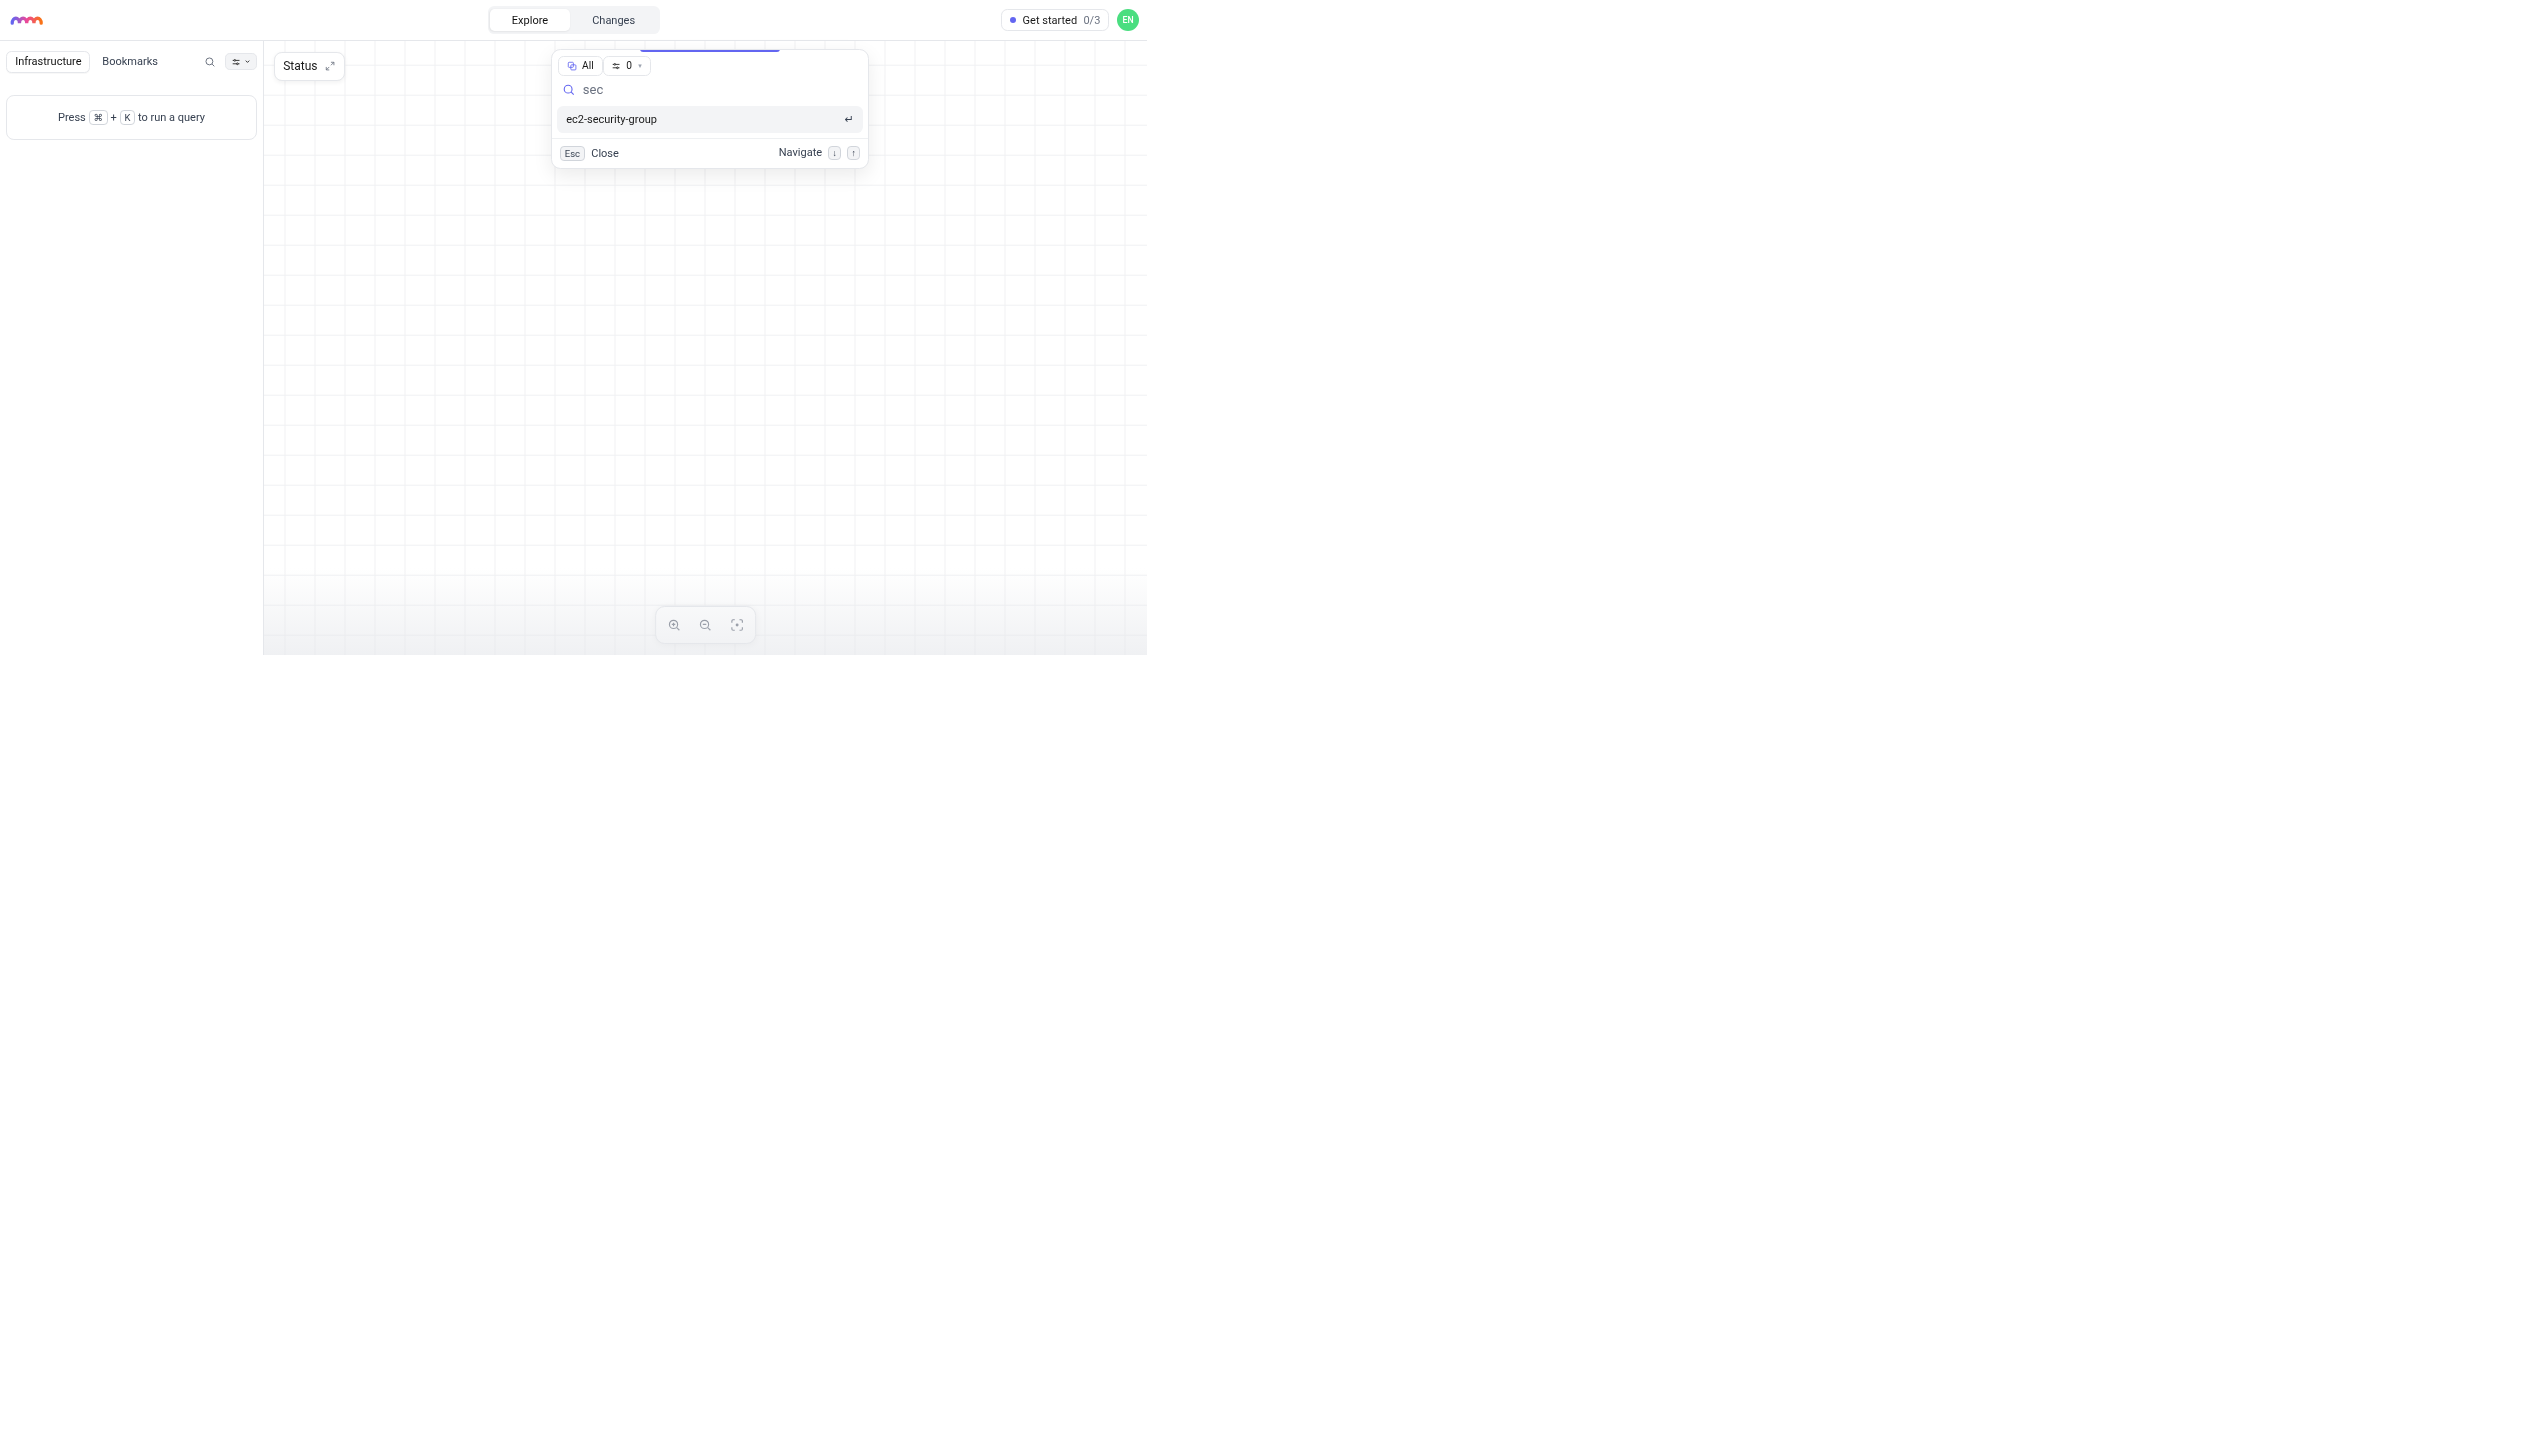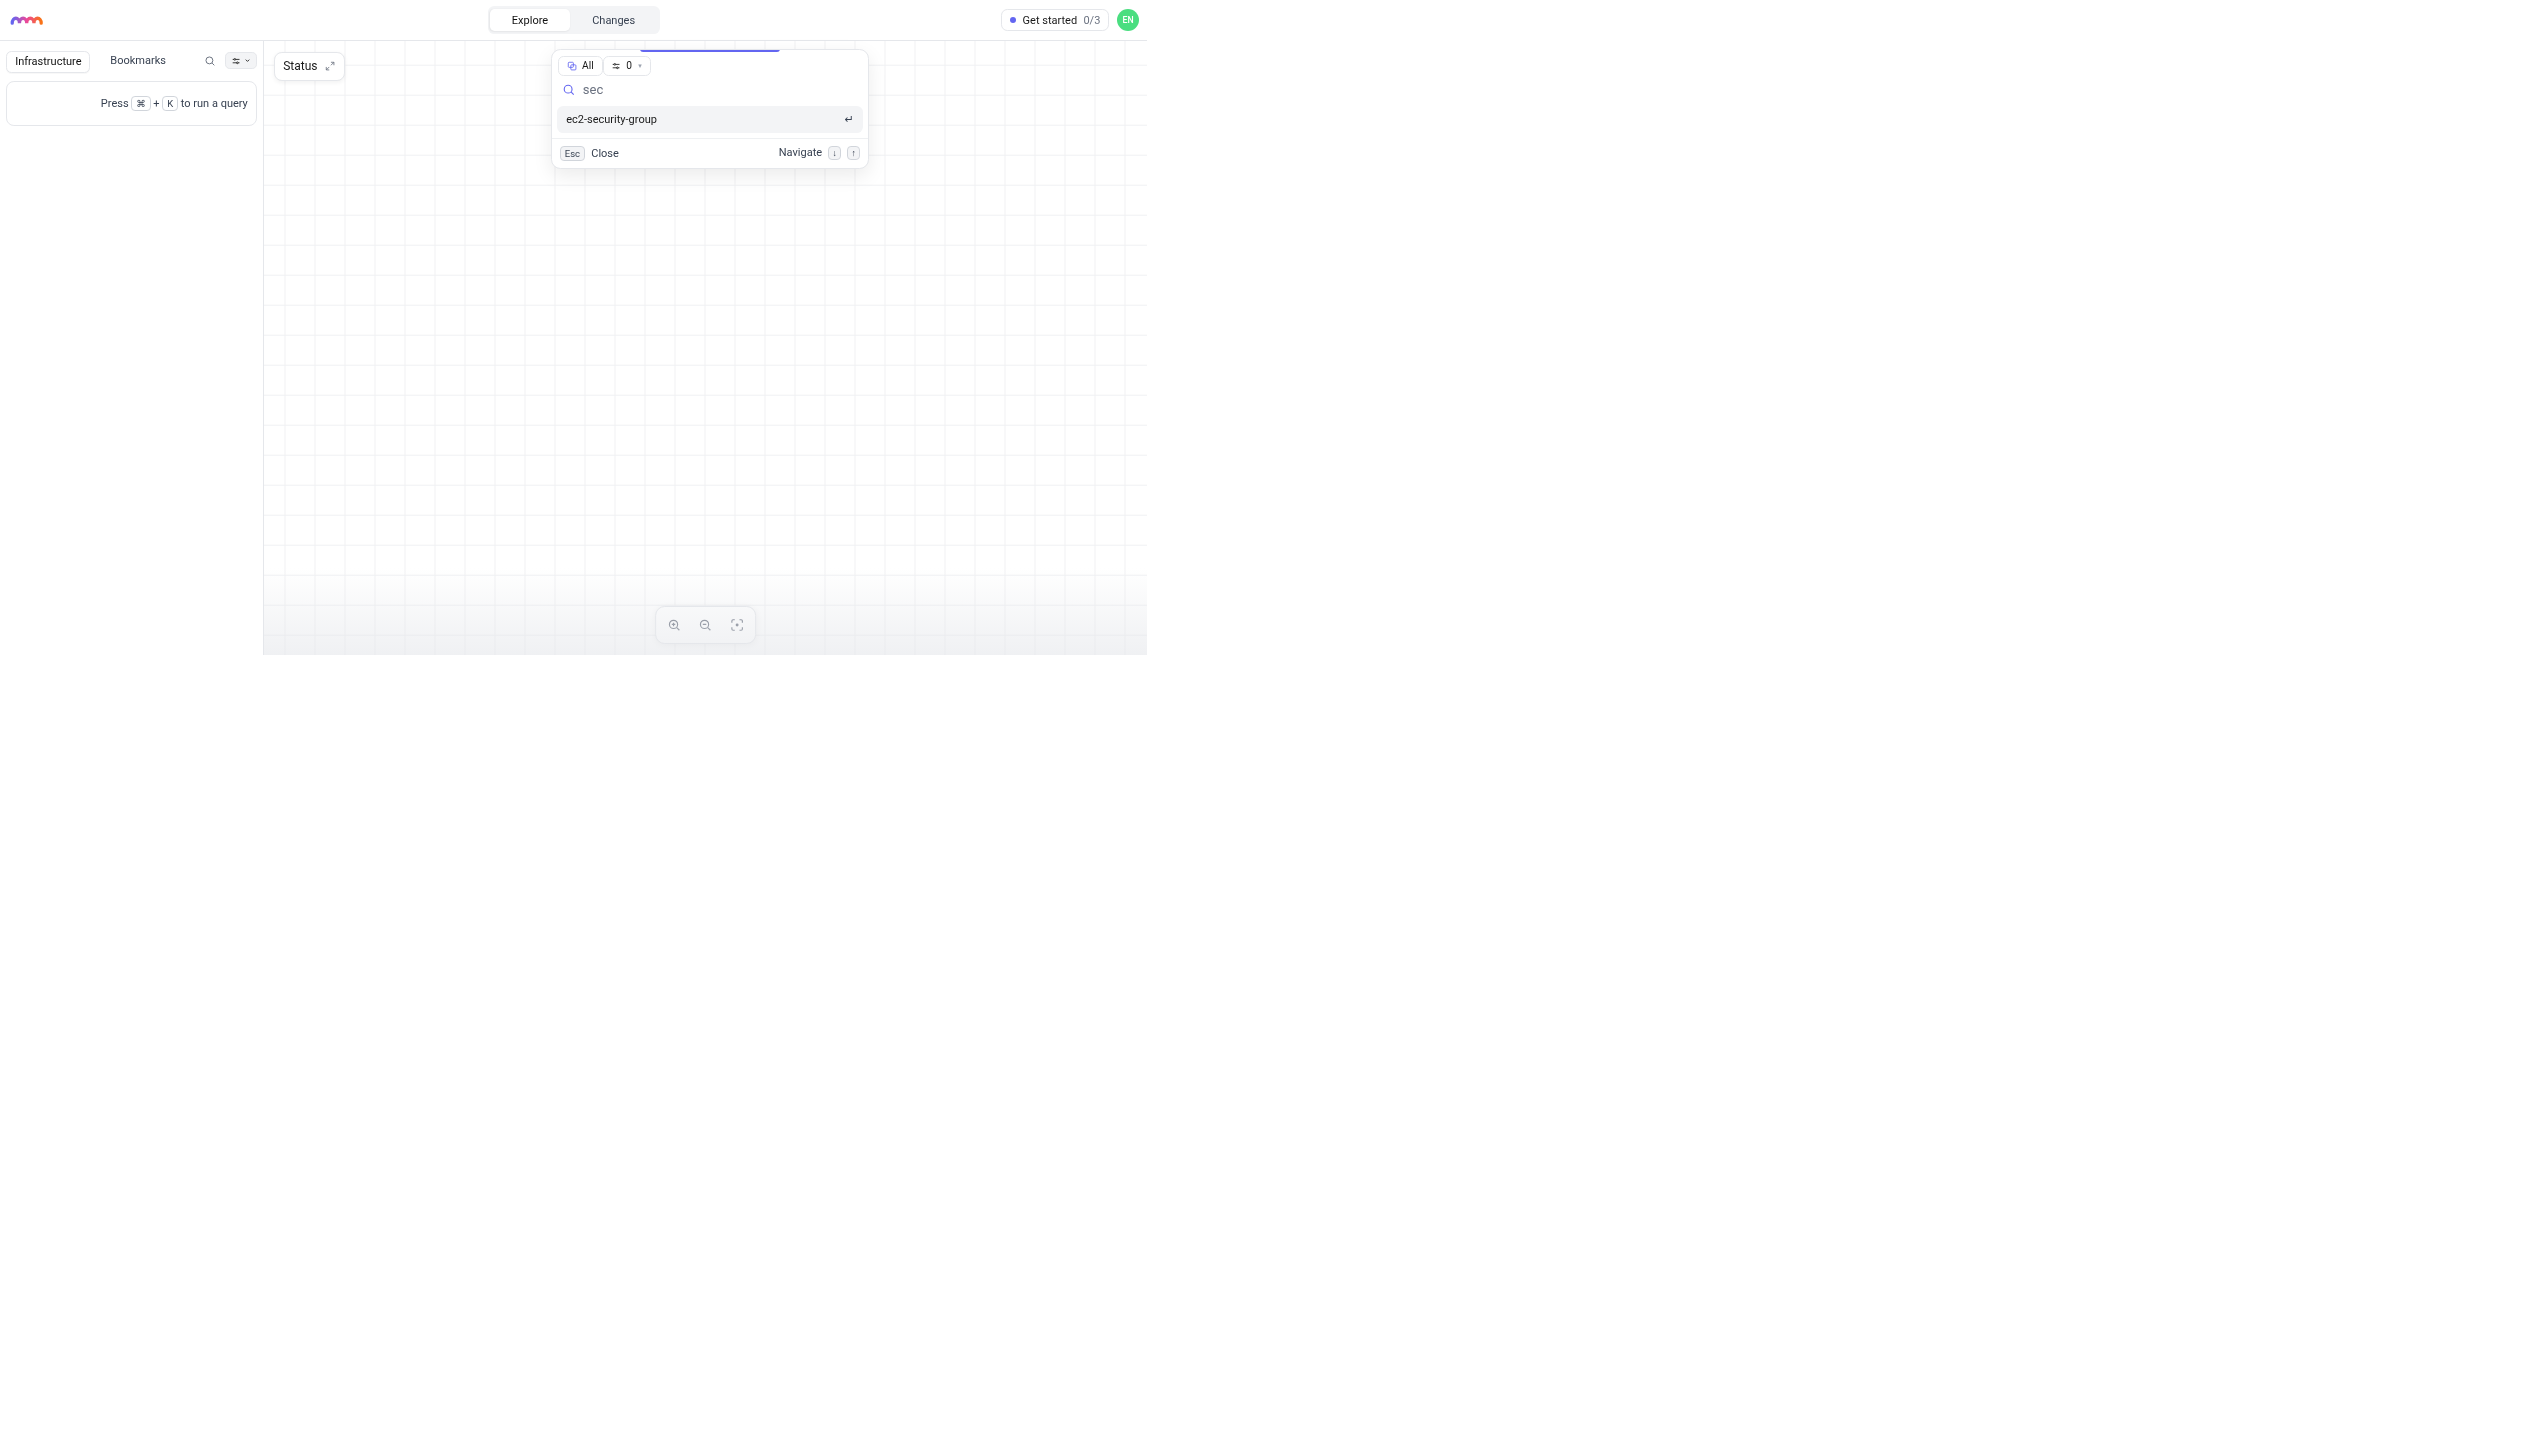--- a/index.html
+++ b/index.html
@@ -52,21 +52,21 @@
 .avatar { width: 22px; height:22px; border-radius:50%; background:#4ade80; color:#fff; display:flex; align-items:center; justify-content:center; font-size:8.7px; font-weight:500; }
 
 
 .sidebar {
   position: absolute;
   top: 41px; left: 0; bottom: 0;
   width: 264px;
   border-right: 0.8px solid #e5e7eb;
   padding: 9.5px 6.3px;
 }
-.side-tabs { display:flex; align-items:flex-start; gap:12px; }
+.side-tabs { display:flex; align-items:center; gap:4px; }
 .side-tab {
   padding: 3.9px 7.9px;
   border-radius: 5.5px;
   cursor: pointer;
   font-size: 11px;
   color: #374151;
 }
 .side-tab.active {
   background: #fff;
   border: 0.8px solid #e5e7eb;
@@ -77,24 +77,24 @@
 .icon-btn-small {
   width:20.5px; height:20.5px; display:flex; align-items:center; justify-content:center;
   border-radius:4.7px; cursor:pointer; color:#6b7280;
 }
 .filter-chip {
   display:flex; align-items:center; gap:3.2px;
   background:#f3f4f6; border:0.8px solid #e5e7eb; border-radius:4.7px;
   padding: 2.4px 4.7px; cursor:pointer;
 }
 .query-hint {
-  margin-top: 8px;
+  margin-top: 22px;
   border: 0.8px solid #e5e7eb; border-radius: 7.9px;
   padding: 14px 7.9px;
-  text-align: right;
+  text-align: center;
   color: #374151;
   font-size: 11px;
 }
 .kbd {
   display:inline-flex; align-items:center; justify-content:center;
   border:0.8px solid #d1d5db; border-radius:3.9px;
   background:#fff;
   padding: 0.8px 3.9px;
   font-size: 9.5px;
   color:#374151;

